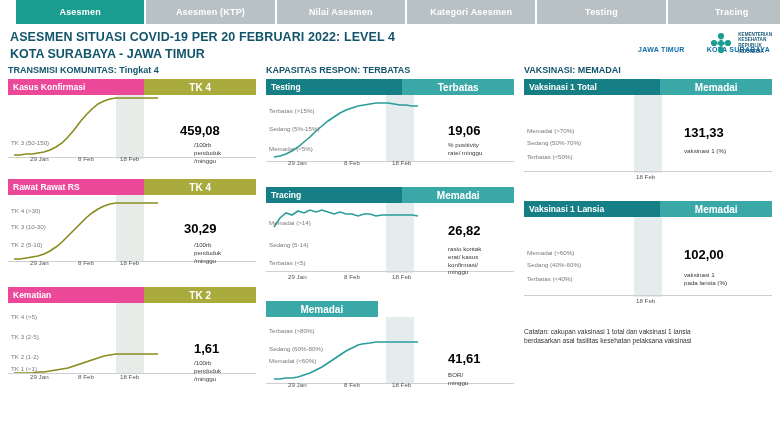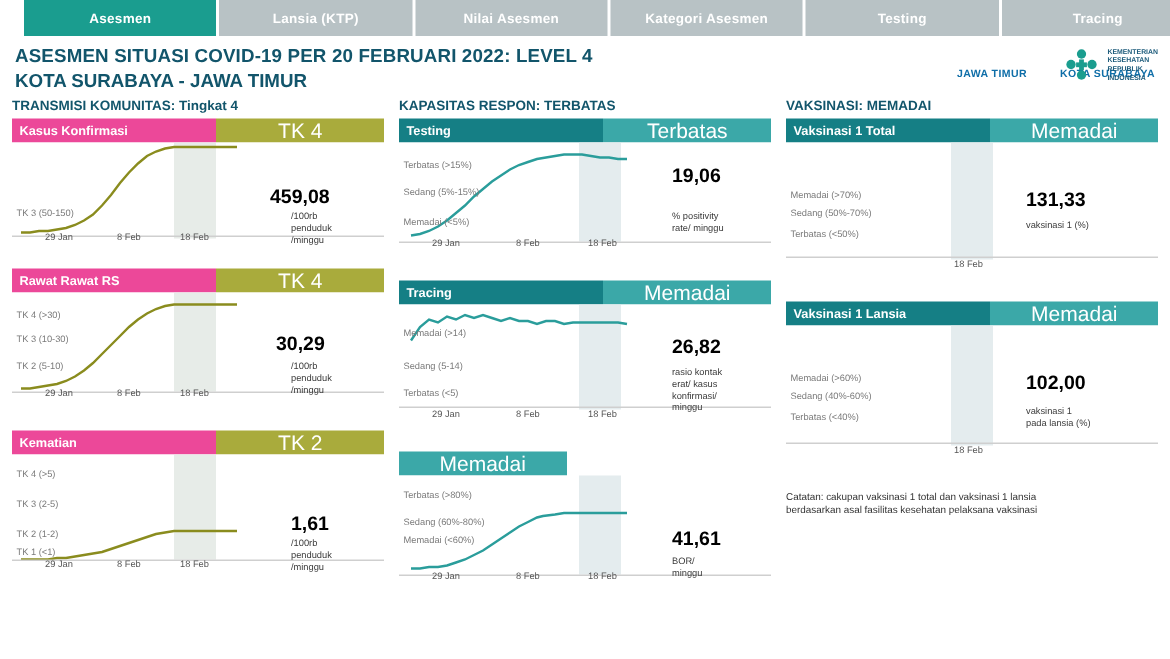--- a/index.html
+++ b/index.html
@@ -62,21 +62,21 @@
   .panel{margin-bottom:6px;}
   .panel-head{
     display:flex;height:16px;align-items:stretch;
   }
   .panel-head .ph-left{
     flex:1;display:flex;align-items:center;padding-left:5px;
     font-size:8.5px;font-weight:bold;color:#ffffff;
   }
   .panel-head .ph-right{
     width:45%;display:flex;align-items:center;justify-content:center;
-    font-size:14px;font-weight:normal;color:#ffffff;text-align:center;
+    font-size:10px;font-weight:bold;color:#ffffff;text-align:center;
   }
   .olive .ph-left{background:#ec4899;}
   .olive .ph-right{background:#a9ab3c;}
   .teal .ph-left{background:#157f85;}
   .teal .ph-right{background:#3ba8a8;}
 
   .panel-body{
     position:relative;height:86px;
     background:#ffffff;
   }
@@ -110,21 +110,21 @@
   }
 </style>
 </head>
 <body>
 
 <div class="navbar">
   <div class="nav-tab active">
       <span>Asesmen</span>
     </div>
   <div class="nav-tab inactive">
-      <span>Lansia (KTP)</span>
+      <span>Asesmen (KTP)</span>
     </div>
   <div class="nav-tab inactive">
       <span>Nilai Asesmen</span>
     </div>
   <div class="nav-tab inactive">
       <span>Kategori Asesmen</span>
     </div>
   <div class="nav-tab inactive">
       <span>Testing</span>
     </div>
@@ -264,21 +264,21 @@
         </svg>
         <div class="thresh" style="top:12px;">Terbatas (&gt;15%)</div>
         <div class="thresh" style="top:30px;">Sedang (5%-15%)</div>
         <div class="thresh" style="top:50px;">Memadai (&lt;5%)</div>
         <div class="baseline" style="top:66px;"></div>
         <div class="axis-labels">
           <span style="left:22px;bottom:14px;">29 Jan</span>
           <span style="left:78px;bottom:14px;">8 Feb</span>
           <span style="left:126px;bottom:14px;">18 Feb</span>
         </div>
-        <div class="big-val" style="left:182px;top:14px;">19,06</div>
+        <div class="big-val" style="left:182px;top:28px;">19,06</div>
         <div class="unit" style="left:182px;top:46px;">
           <span>% positivity</span><br>
           <span>rate/ minggu</span>
         </div>
       </div>
     </div>
 
     <div class="panel">
       <div class="panel-head teal">
         <div class="ph-left">Tracing</div>

